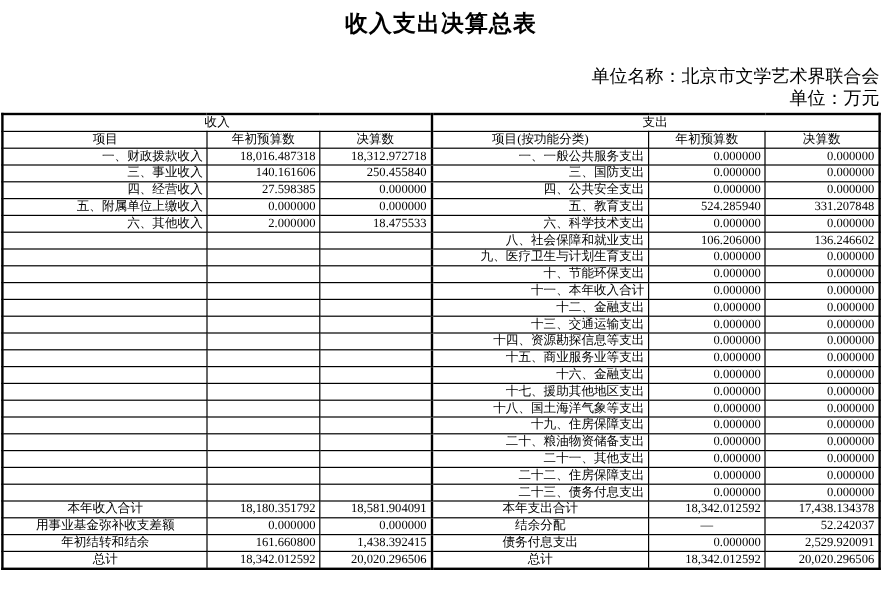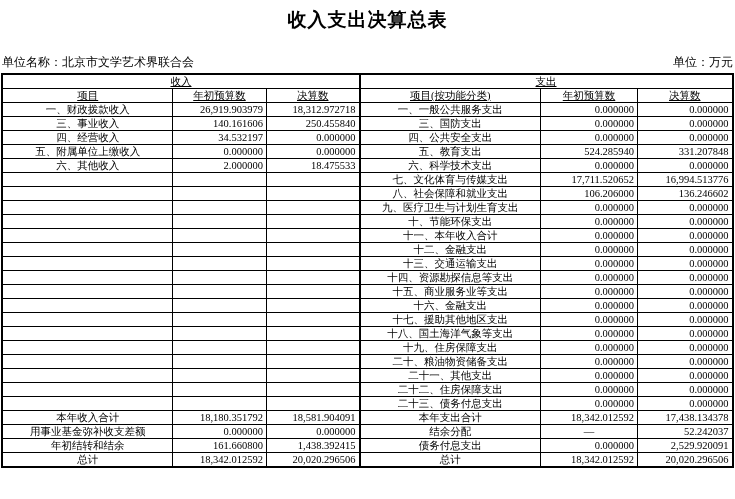--- a/index.html
+++ b/index.html
@@ -15,44 +15,45 @@
   }
   .title {
     text-align: center;
     font-size: 19px;
     font-weight: bold;
     padding-top: 7px;
     letter-spacing: 1px;
   }
   .meta {
     display: flex;
-    justify-content: space-between;
+    justify-content: flex-start;
     align-items: flex-end;
-    font-size: 12px;
+    font-size: 15px;
     margin: 21px 2px 2px 2px;
+    flex-direction: column;
   }
   table.budget {
     border-collapse: collapse;
     table-layout: fixed;
     width: 732px;
     margin: 0 auto;
     border: 2px solid #000;
   }
   table.budget td {
     border: 1px solid #000;
     font-size: 10.5px;
     height: 13.7px;
     line-height: 13px;
     padding: 0 3px;
     white-space: nowrap;
     overflow: hidden;
   }
-  thead td { height: 14.5px; text-decoration: underline; }
+  thead td { height: 14.5px; }
   .center { text-align: center; }
-  .label  { text-align: center; font-family: Liberation Serif, serif; }
+  .label  { text-align: right; font-family: Liberation Serif, serif; }
   .num    { text-align: right; }
   .divider { border-left: 2px solid #000 !important; }
 </style>
 </head>
 <body>
 
 <div class="page">
   <div class="title">收入支出决算总表</div>
 
   <div class="meta">
@@ -79,65 +80,57 @@
         <td class="center">年初预算数</td>
         <td class="center">决算数</td>
         <td class="center divider">项目(按功能分类)</td>
         <td class="center">年初预算数</td>
         <td class="center">决算数</td>
       </tr>
     </thead>
     <tbody>
         <tr>
           <td class="label">一、财政拨款收入</td>
-          <td class="num">26,919.903979</td>
+          <td class="num">18,016.487318</td>
           <td class="num">18,312.972718</td>
           <td class="label divider">一、一般公共服务支出</td>
           <td class="num">0.000000</td>
           <td class="num">0.000000</td>
         </tr>
         <tr>
           <td class="label">三、事业收入</td>
           <td class="num">140.161606</td>
           <td class="num">250.455840</td>
           <td class="label divider">三、国防支出</td>
           <td class="num">0.000000</td>
           <td class="num">0.000000</td>
         </tr>
         <tr>
           <td class="label">四、经营收入</td>
-          <td class="num">34.532197</td>
+          <td class="num">27.598385</td>
           <td class="num">0.000000</td>
           <td class="label divider">四、公共安全支出</td>
           <td class="num">0.000000</td>
           <td class="num">0.000000</td>
         </tr>
         <tr>
           <td class="label">五、附属单位上缴收入</td>
           <td class="num">0.000000</td>
           <td class="num">0.000000</td>
           <td class="label divider">五、教育支出</td>
           <td class="num">524.285940</td>
           <td class="num">331.207848</td>
         </tr>
         <tr>
           <td class="label">六、其他收入</td>
           <td class="num">2.000000</td>
           <td class="num">18.475533</td>
           <td class="label divider">六、科学技术支出</td>
           <td class="num">0.000000</td>
           <td class="num">0.000000</td>
-        </tr>
-        <tr>
-          <td class="label"></td>
-          <td class="num"></td>
-          <td class="num"></td>
-          <td class="label divider">七、文化体育与传媒支出</td>
-          <td class="num">17,711.520652</td>
-          <td class="num">16,994.513776</td>
         </tr>
         <tr>
           <td class="label"></td>
           <td class="num"></td>
           <td class="num"></td>
           <td class="label divider">八、社会保障和就业支出</td>
           <td class="num">106.206000</td>
           <td class="num">136.246602</td>
         </tr>
         <tr>

